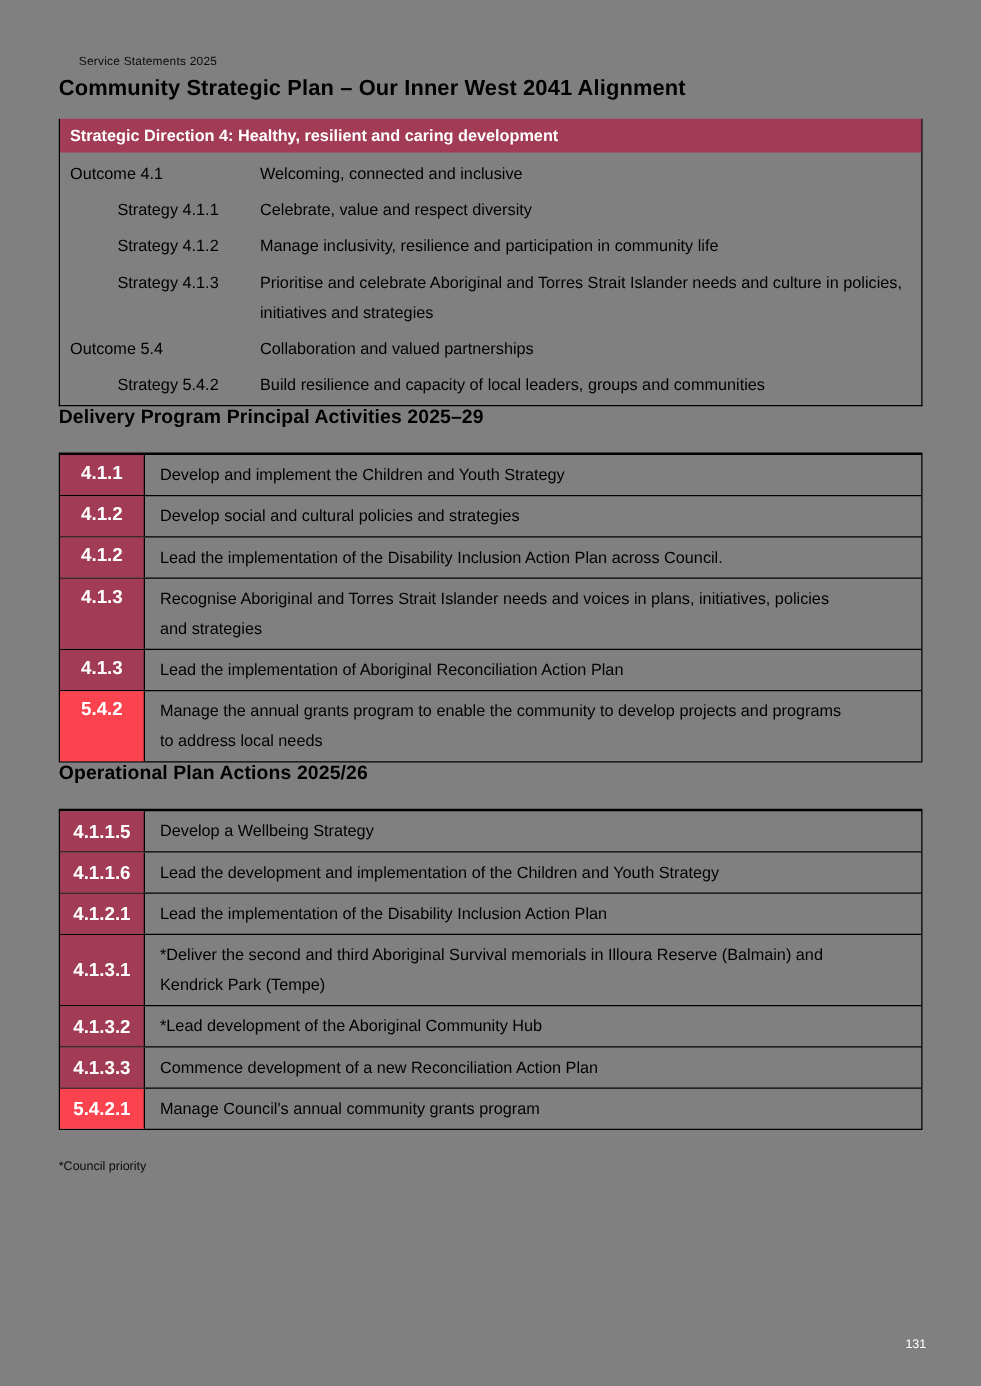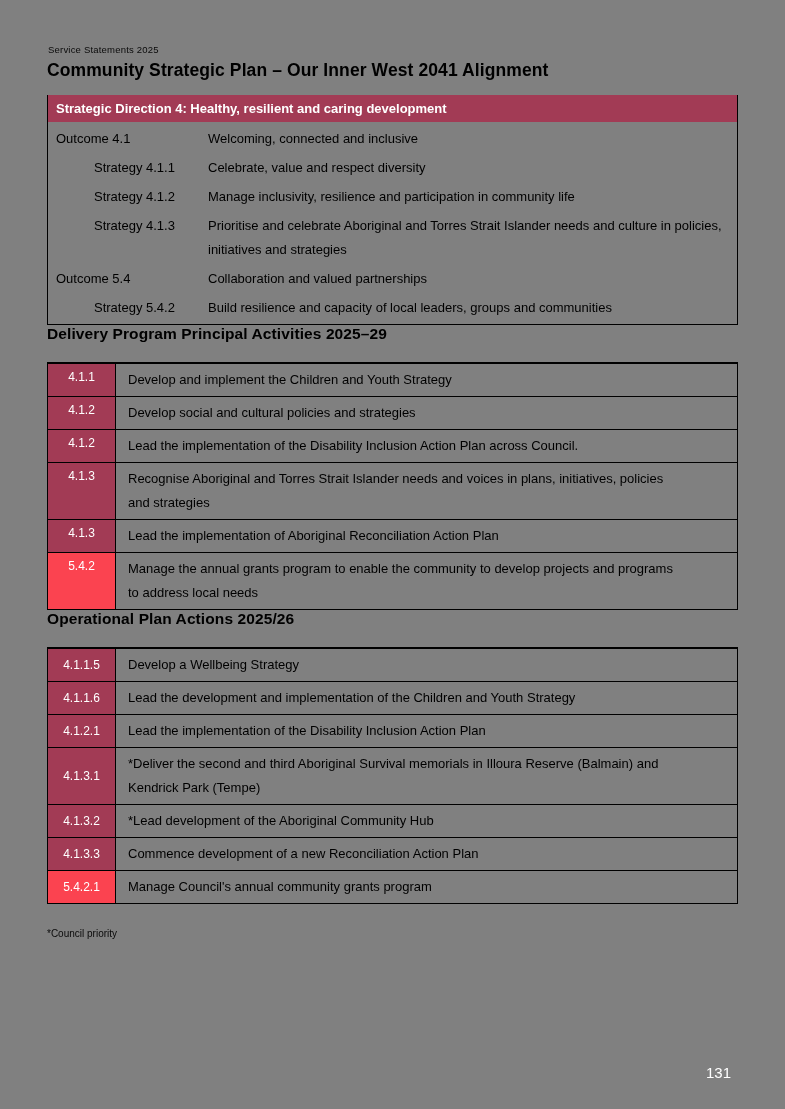--- a/index.html
+++ b/index.html
@@ -18,21 +18,21 @@
     position: relative;
     width: 785px;
     height: 1109px;
     box-sizing: border-box;
     padding: 44px 47px 0 47px;
   }
   .eyebrow {
     font-size: 9.5px;
     color: #0a0a0a;
     letter-spacing: 0.2px;
-    margin: 0 0 5px 1px;
+    margin: 0 0 5px 16px;
   }
   h1.title {
     font-size: 17.5px;
     font-weight: bold;
     margin: 0 0 14px 0;
     letter-spacing: 0.1px;
     color: #000;
   }
   h2.section-heading {
     font-size: 15.5px;
@@ -79,22 +79,22 @@
     border-top: 2px solid #000;
   }
   .code-row {
     display: grid;
     grid-template-columns: 68px 1fr;
     border-bottom: 1px solid #000;
   }
   .code-row:last-child { border-bottom: none; }
   .code-cell {
     color: #fff;
-    font-weight: normal;
-    font-size: 12px;
+    font-weight: bold;
+    font-size: 15px;
     text-align: center;
     border-right: 1px solid #000;
     padding-top: 6px;
     box-sizing: border-box;
   }
   .code-table.center-codes .code-cell {
     display: flex;
     align-items: center;
     justify-content: center;
     padding-top: 0;
@@ -108,23 +108,23 @@
   .maroon { background: #A23B55; }
   .red { background: #FB4350; }
 
   .footnote {
     font-size: 10px;
     margin-top: 24px;
     color: #0a0a0a;
   }
   .page-number {
     position: absolute;
-    right: 54px;
+    right: 44px;
     bottom: 28px;
-    font-size: 15px;
+    font-size: 10px;
     color: #fff;
     text-align: center;
   }
 </style>
 </head>
 <body>
 
 <div class="page">
 
   <div class="eyebrow">Service Statements 2025</div>

